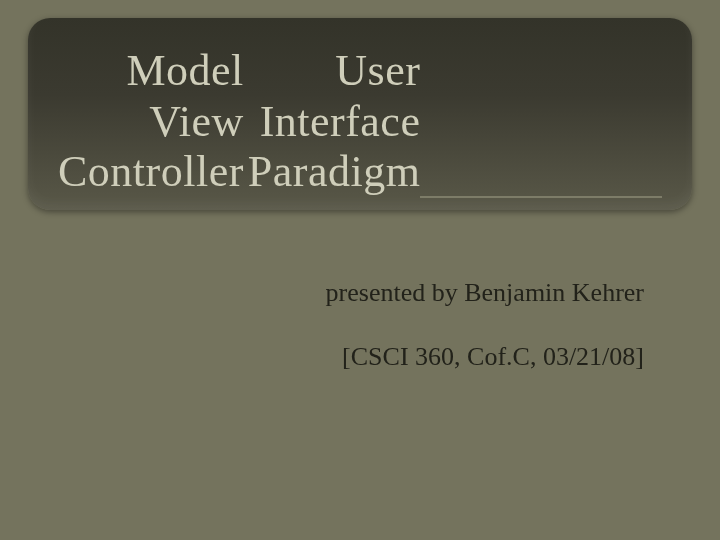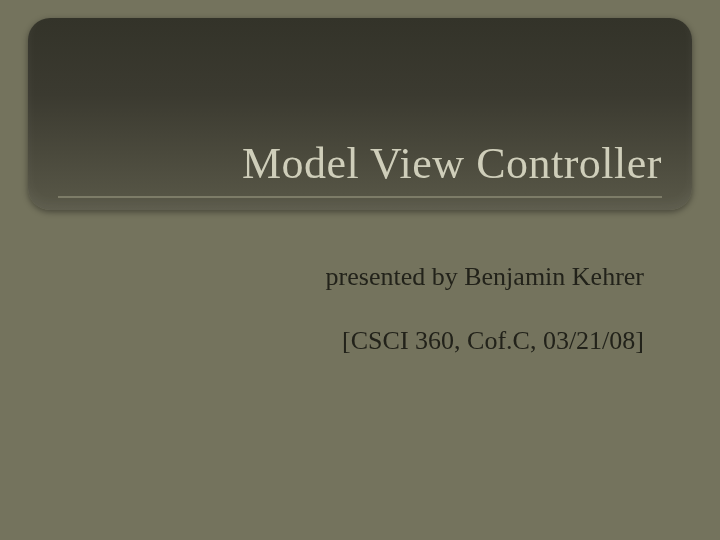--- a/index.html
+++ b/index.html
@@ -12,21 +12,21 @@
   .title-panel {
     position: absolute;
     top: 18px;
     left: 28px;
     right: 28px;
     height: 192px;
     background: linear-gradient(to bottom, #333329 0%, #3b3a30 40%, #595848 100%);
     border-radius: 22px;
     box-shadow: 0 2px 6px rgba(0,0,0,0.4), inset 0 -6px 12px rgba(255,255,255,0.05);
     display: flex;
-    flex-direction: column;
+    flex-direction: row;
     justify-content: flex-end;
     align-items: flex-end;
     padding: 0 30px 12px 30px;
   }
   .title-line {
     color: #cfceba;
     font-size: 44px;
     line-height: 1.15;
     text-align: right;
     font-weight: 400;
@@ -38,26 +38,28 @@
     background: #7d7c68;
     margin-top: 6px;
   }
   .subtitle {
     position: absolute;
     right: 76px;
     color: #22221a;
     font-size: 26px;
     text-align: right;
     font-weight: 400;
+    margin-top: 16px;
   }
   .subtitle.presenter { top: 262px; }
   .subtitle.course { top: 326px; }
 </style>
 </head>
 <body>
 
 <div class="title-panel">
   <div class="title-line">Model View Controller</div>
+  <div class="title-line">User Interface Paradigm</div>
   <div class="title-underline"></div>
 </div>
 
 <div class="subtitle presenter">presented by Benjamin Kehrer</div>
 <div class="subtitle course">[CSCI 360, Cof.C, 03/21/08]</div>
 
 </body></html>

